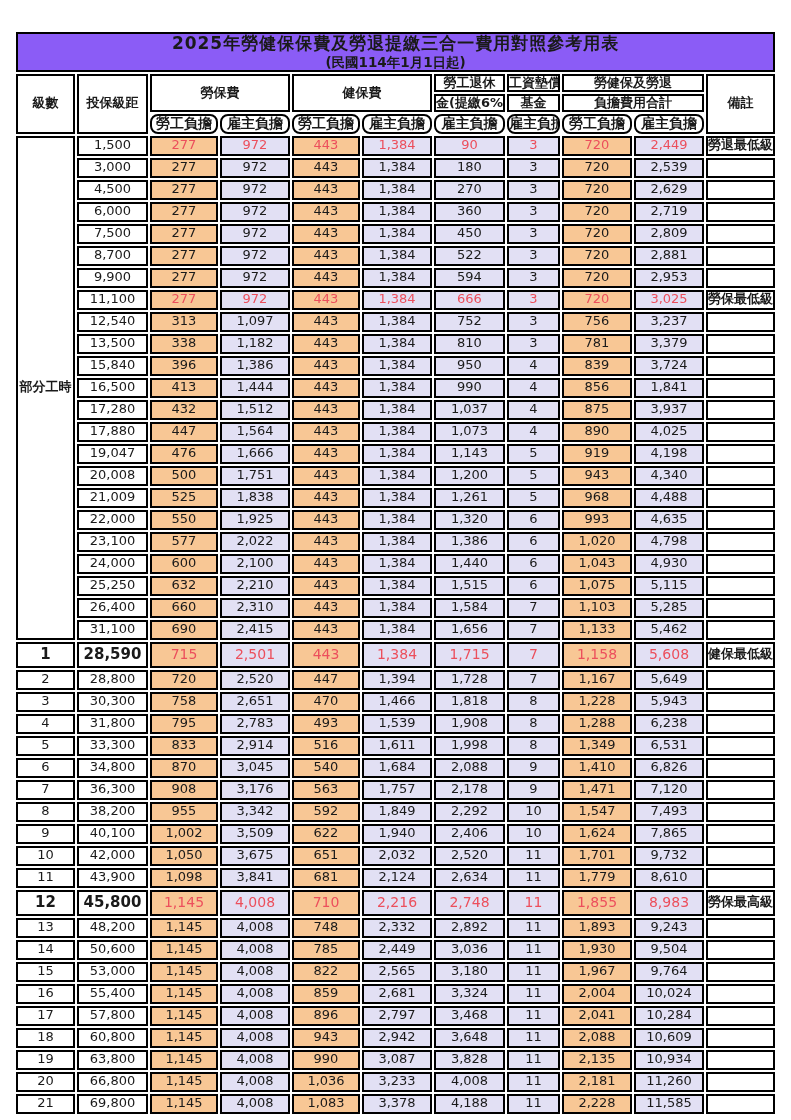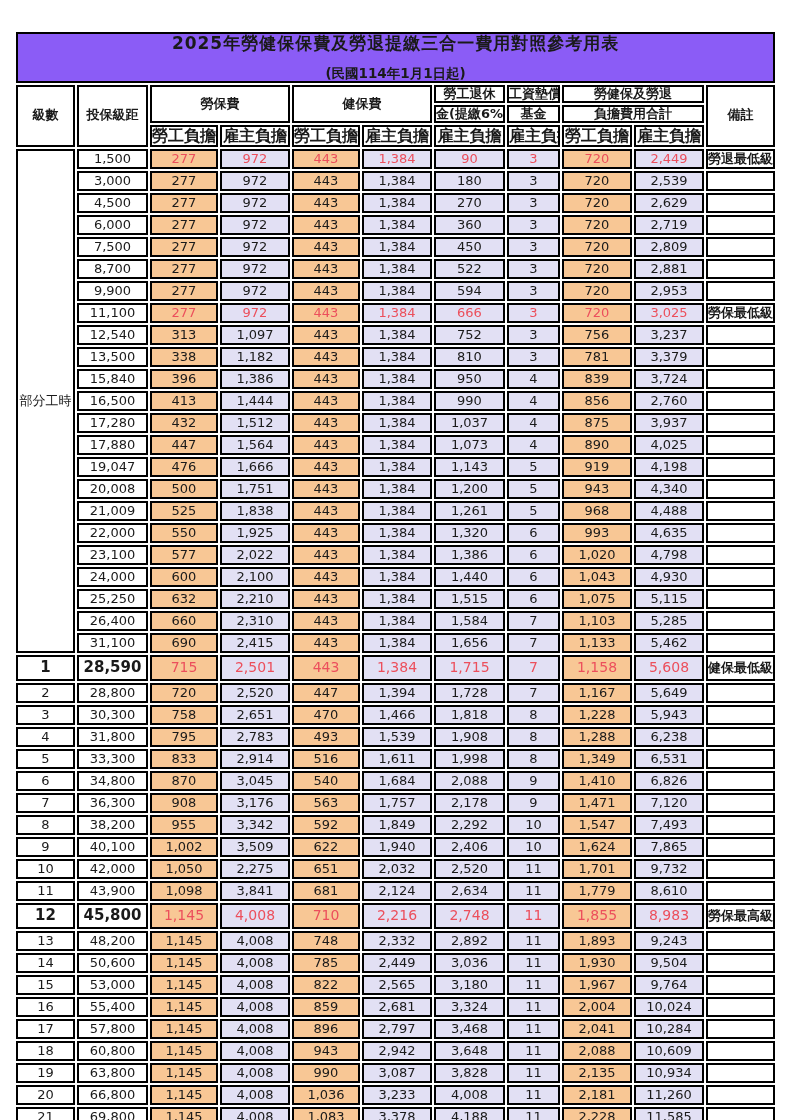--- a/index.html
+++ b/index.html
@@ -30,32 +30,32 @@
     font-size: 13px;
     line-height: 1.1;
     height: 20px;
     color: #1a1a1a;
     overflow: hidden;
     white-space: nowrap;
   }
   
   td.title-cell { height: 54px; background: #8b5cf6; }
   .t1 { font-size: 17px; font-weight: bold; letter-spacing: 1px; }
-  .t2 { font-size: 13.5px; font-weight: bold; margin-top: 13px; }
+  .t2 { font-size: 13.5px; font-weight: bold; margin-top: 2px; }
   
   tr.hdr td { font-weight: bold; background: #fff; }
   tr.hrow12 td { height: 18px; }
-  tr.hrow3 td { height: 17px; font-size: 16px; }
+  tr.hrow3 td { height: 17px; font-size: 14px; border-radius: 8px; }
   
   td.w { background: var(--worker-bg); }
   td.e { background: var(--employer-bg); }
   
   td.val { font-size: 13px; }
   td.level-cell, td.salary { background: #fff; }
-  td.part-time { font-size: 12.5px; }
+  td.part-time { font-size: 12.5px; font-weight: bold; }
   td.remark {
     background: #fff;
     font-size: 9.5px;
     font-weight: bold;
     color: var(--red);
     letter-spacing: 0;
   }
   tr.red td.val { color: var(--red); }
   
   tr.hl td { border-width: 2.5px; height: 26px; }
@@ -254,21 +254,21 @@
       </tr>
       <tr>
         <td class="salary">16,500</td>
         <td class="w val">413</td>
         <td class="e val">1,444</td>
         <td class="w val">443</td>
         <td class="e val">1,384</td>
         <td class="e val">990</td>
         <td class="e val">4</td>
         <td class="w val">856</td>
-        <td class="e val">2,760</td>
+        <td class="e val">1,841</td>
         <td class="remark"></td>
       </tr>
       <tr>
         <td class="salary">17,280</td>
         <td class="w val">432</td>
         <td class="e val">1,512</td>
         <td class="w val">443</td>
         <td class="e val">1,384</td>
         <td class="e val">1,037</td>
         <td class="e val">4</td>
@@ -510,21 +510,21 @@
         <td class="e val">2,406</td>
         <td class="e val">10</td>
         <td class="w val">1,624</td>
         <td class="e val">7,865</td>
         <td class="remark"></td>
       </tr>
       <tr>
         <td class="level-cell">10</td>
         <td class="salary">42,000</td>
         <td class="w val">1,050</td>
-        <td class="e val">2,275</td>
+        <td class="e val">3,675</td>
         <td class="w val">651</td>
         <td class="e val">2,032</td>
         <td class="e val">2,520</td>
         <td class="e val">11</td>
         <td class="w val">1,701</td>
         <td class="e val">9,732</td>
         <td class="remark"></td>
       </tr>
       <tr>
         <td class="level-cell">11</td>

